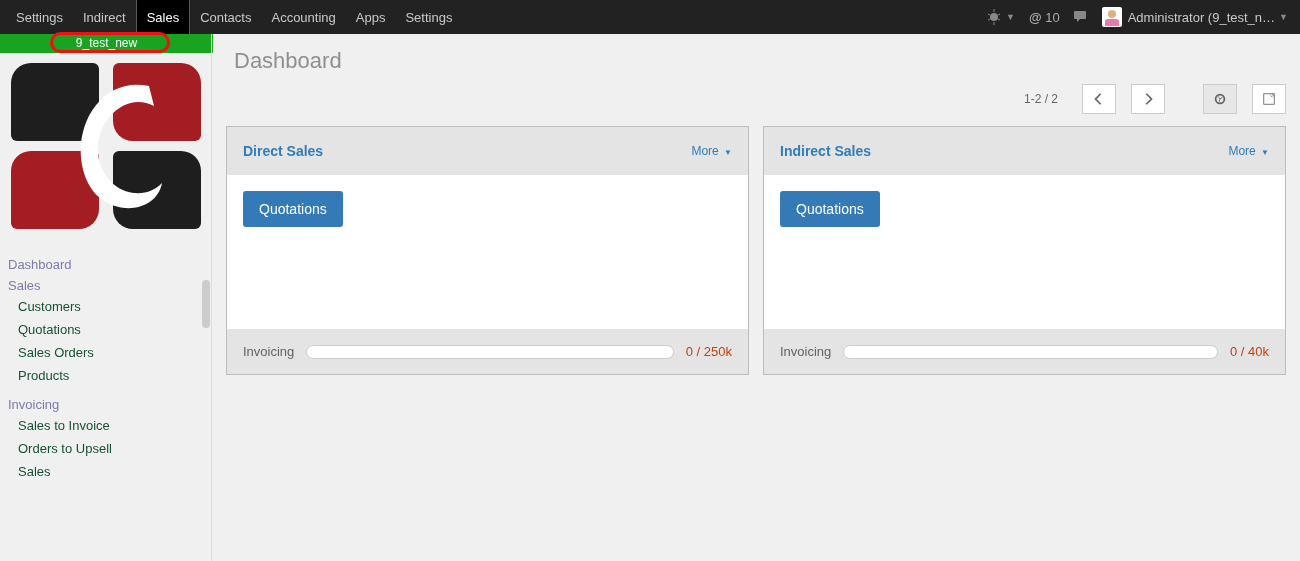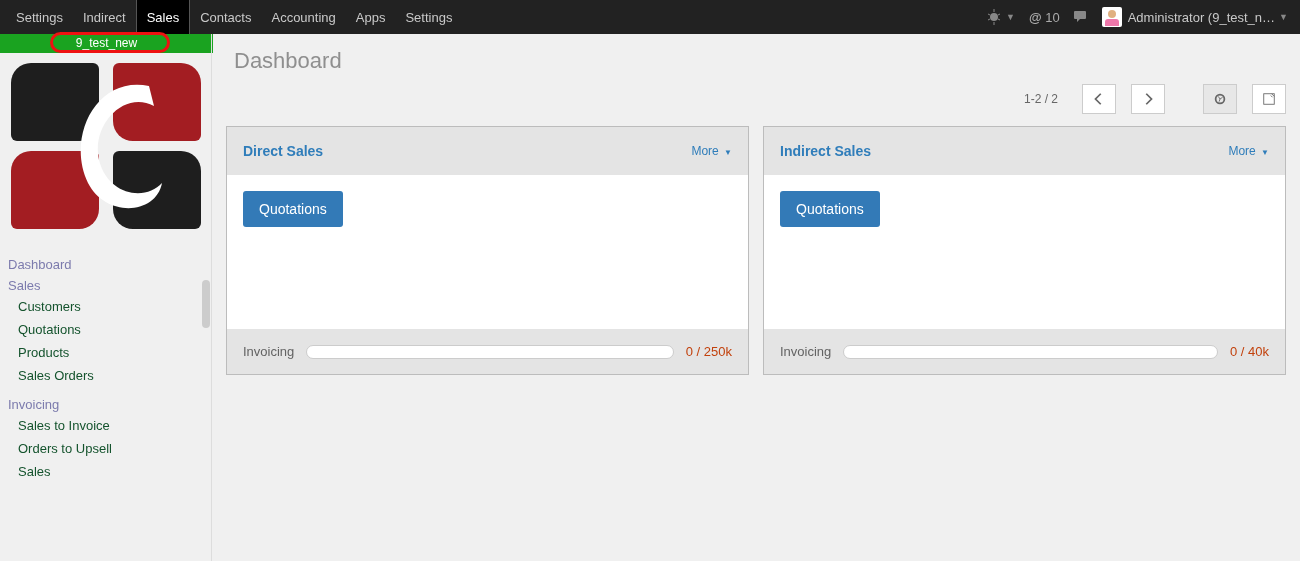--- a/index.html
+++ b/index.html
@@ -125,22 +125,22 @@
           <div class="tile t4"></div>
         <div class="logo-c"><svg viewBox="0 0 100 130">
               <path d="M83 3 C30 -8 0 55 22 100 C40 135 90 132 96 100 C80 118 42 113 33 77 C25 42 58 7 88 23 Z" fill="#fff"></path>
             </svg></div>
       </div>
     </div>
     <div class="menu-section header">Dashboard</div>
     <div class="menu-section header">Sales</div>
     <div class="menu-sub">Customers</div>
     <div class="menu-sub">Quotations</div>
+    <div class="menu-sub">Sales Orders</div>
     <div class="menu-sub">Products</div>
-    <div class="menu-sub">Sales Orders</div>
     <div class="menu-section header" style="margin-top:8px">Invoicing</div>
     <div class="menu-sub">Sales to Invoice</div>
     <div class="menu-sub">Orders to Upsell</div>
     <div class="menu-sub">Sales</div>
     <div class="scroll-thumb"></div>
   </div>
 
   <div class="main">
     <h1 class="page-title">Dashboard</h1>
     <div class="control-row">

